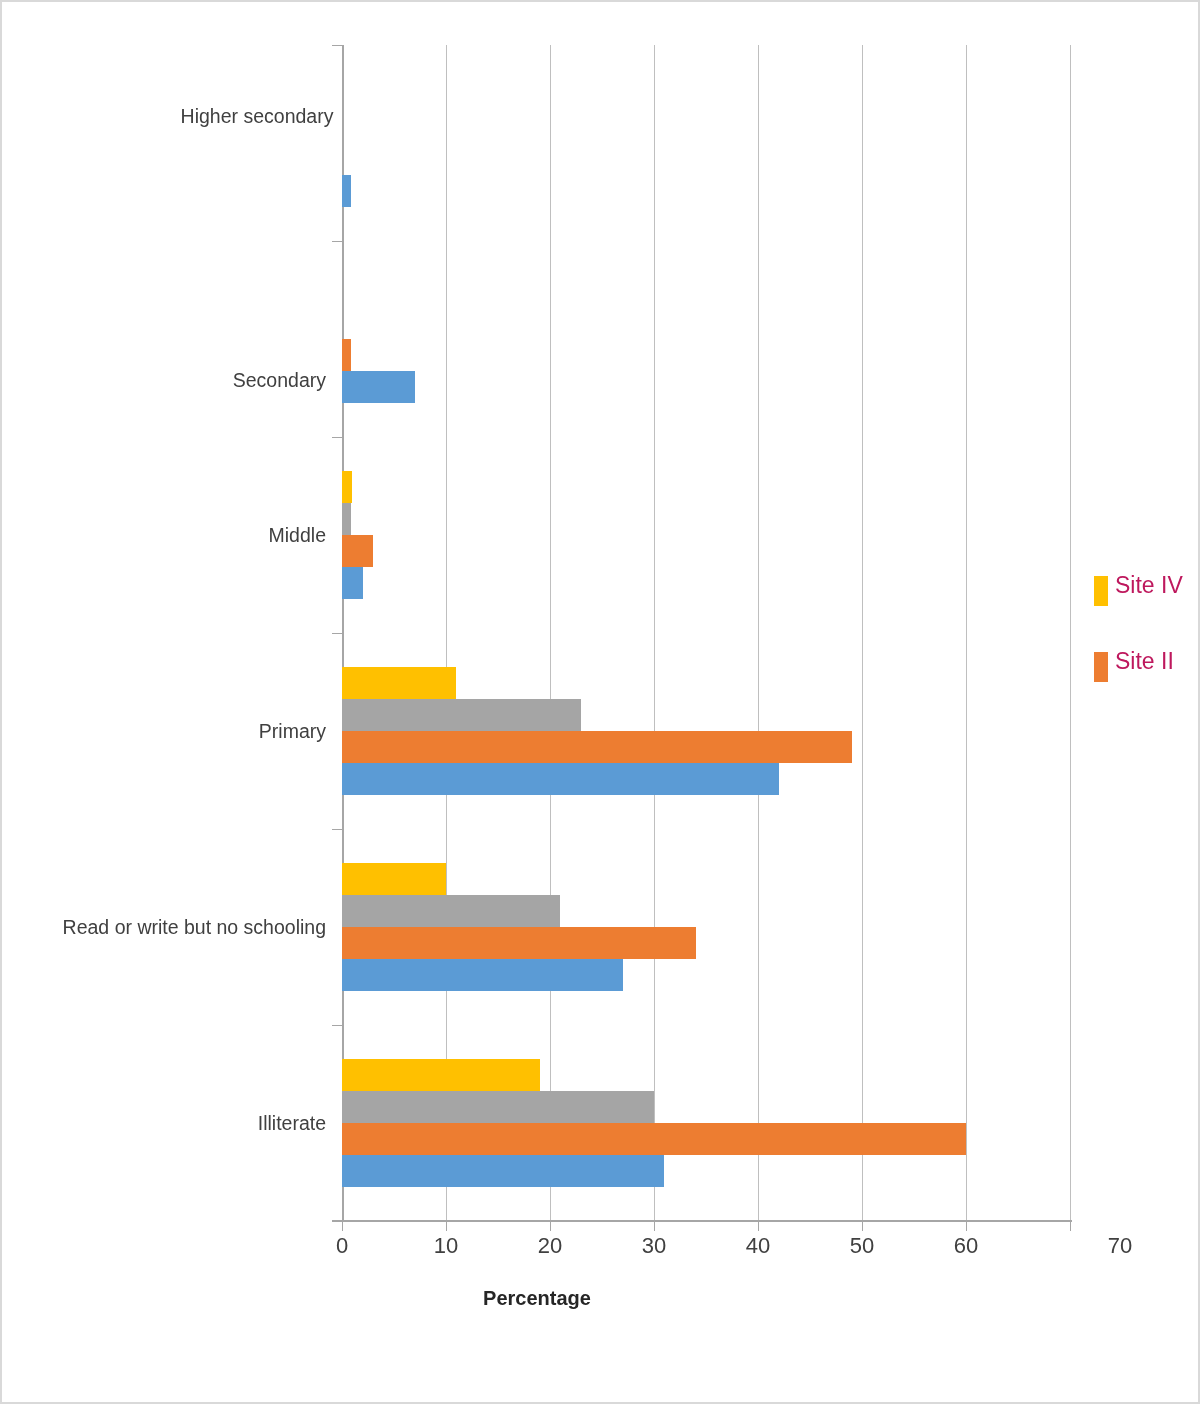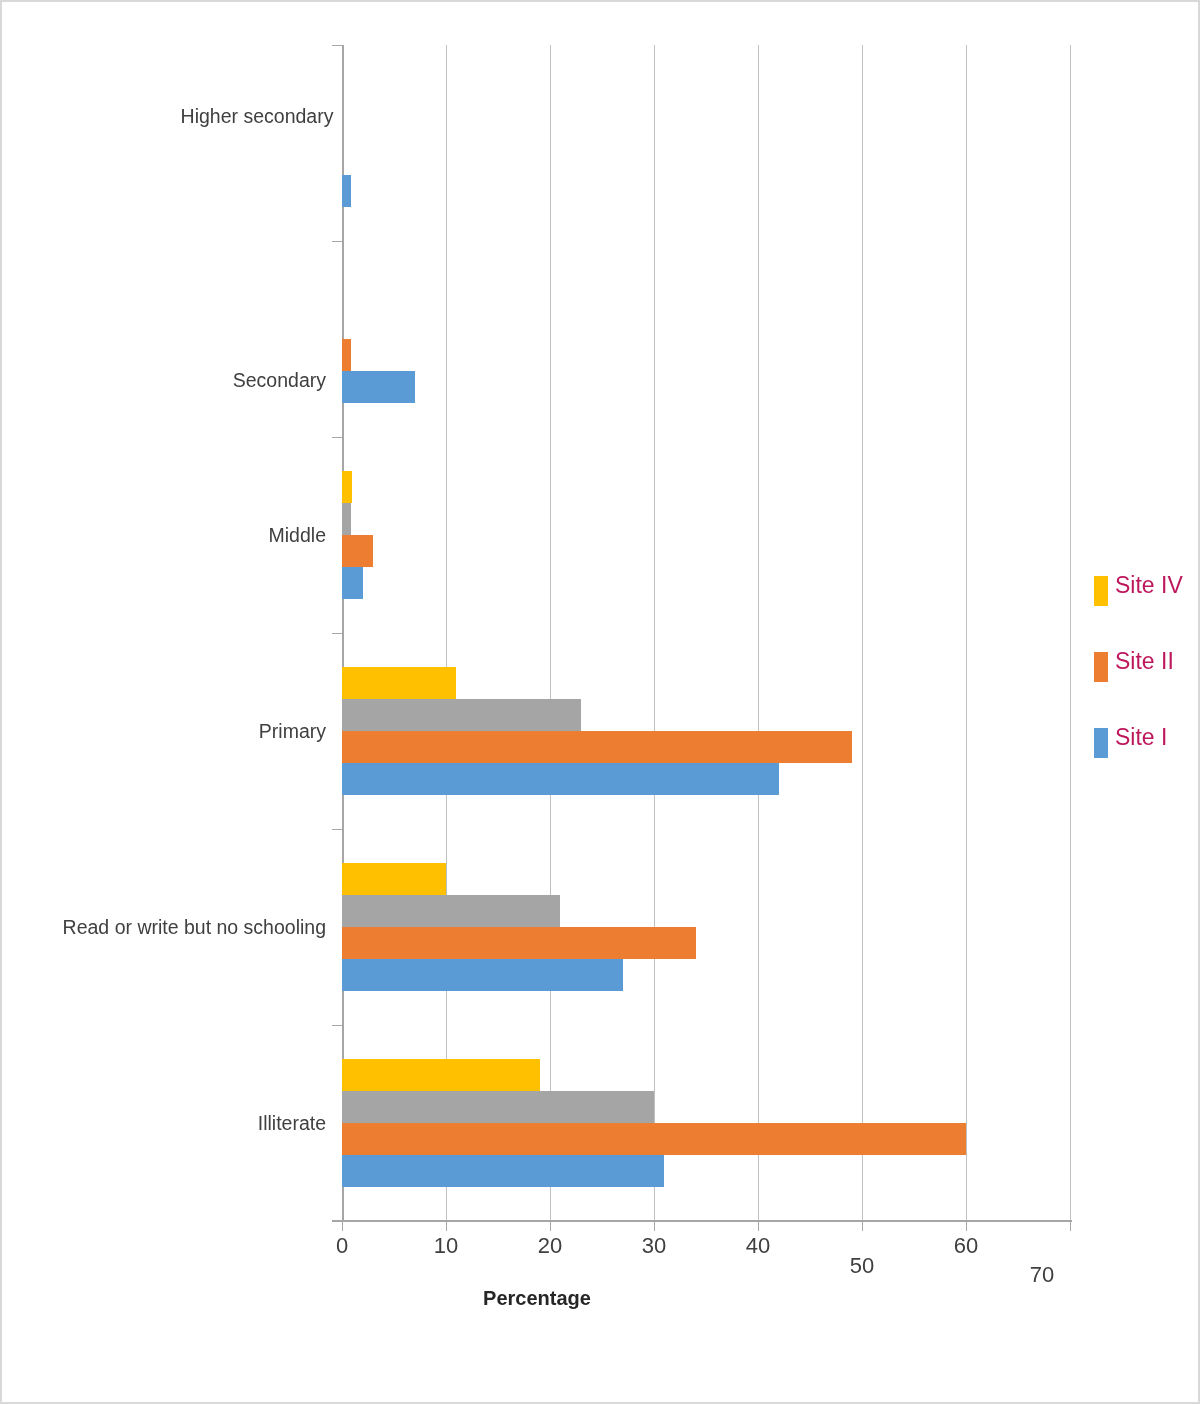--- a/index.html
+++ b/index.html
@@ -164,35 +164,31 @@
       <div class="xtick" style="left: 860px;"></div>
       <div class="xtick" style="left: 964px;"></div>
       <div class="xtick" style="left: 1068px;"></div>
     </div>
   <div id="xlabels">
       <div class="xlabel" style="left: 310px;">0</div>
       <div class="xlabel" style="left: 414px;">10</div>
       <div class="xlabel" style="left: 518px;">20</div>
       <div class="xlabel" style="left: 622px;">30</div>
       <div class="xlabel" style="left: 726px;">40</div>
-      <div class="xlabel" style="left: 830px; margin-top: 20px;">50</div>
+      <div class="xlabel" style="left: 830px;">50</div>
       <div class="xlabel" style="left: 934px;">60</div>
-      <div class="xlabel" style="left: 1010px; margin-top: 29px;">70</div>
+      <div class="xlabel" style="left: 1088px;">70</div>
     </div>
 
   <div id="xtitle">Percentage</div>
 
   <div id="legend">
       <div class="legend-row">
         <span class="legend-swatch" style="background: rgb(255, 192, 0);"></span>
         <span class="legend-label">Site IV</span>
       </div>
       <div class="legend-row">
         <span class="legend-swatch" style="background: rgb(237, 125, 49);"></span>
         <span class="legend-label">Site II</span>
       </div>
-      <div class="legend-row">
-        <span class="legend-swatch" style="background: rgb(91, 155, 213);"></span>
-        <span class="legend-label">Site I</span>
-      </div>
     </div>
 
 </div>
 
 </body></html>

